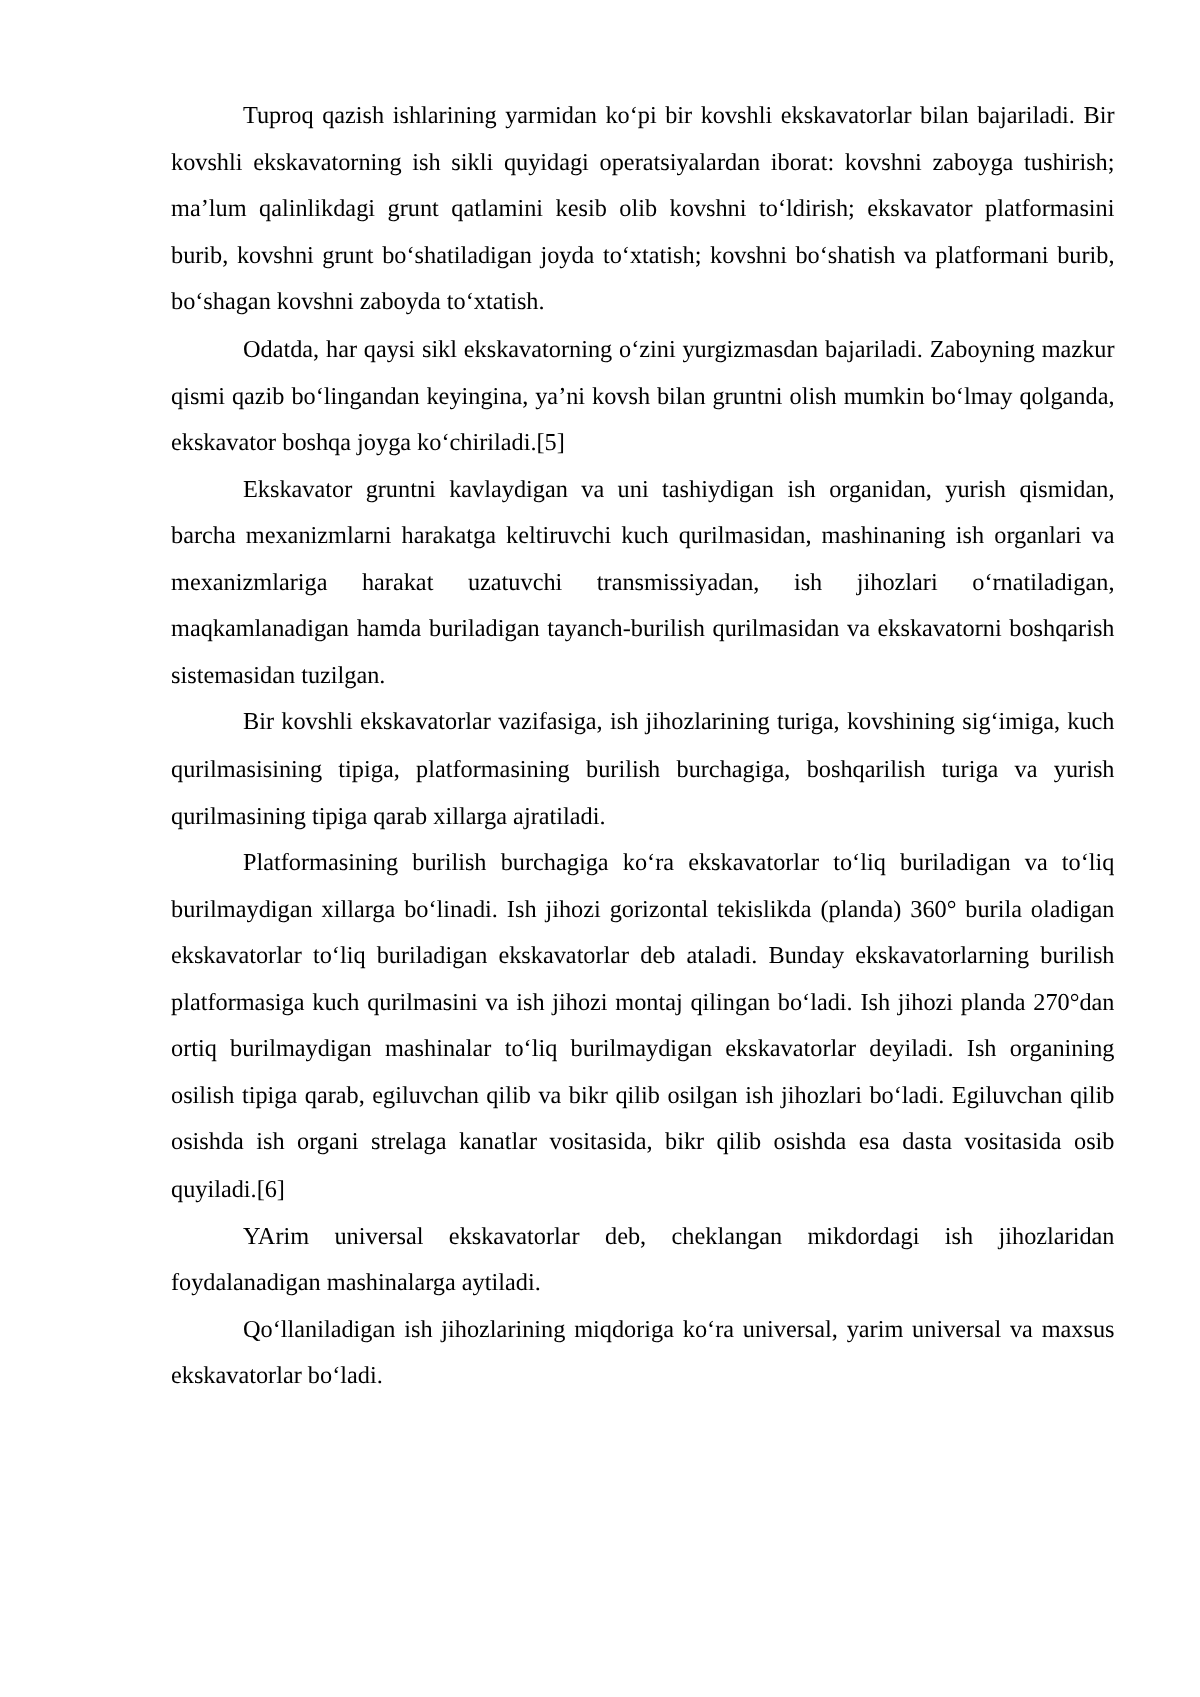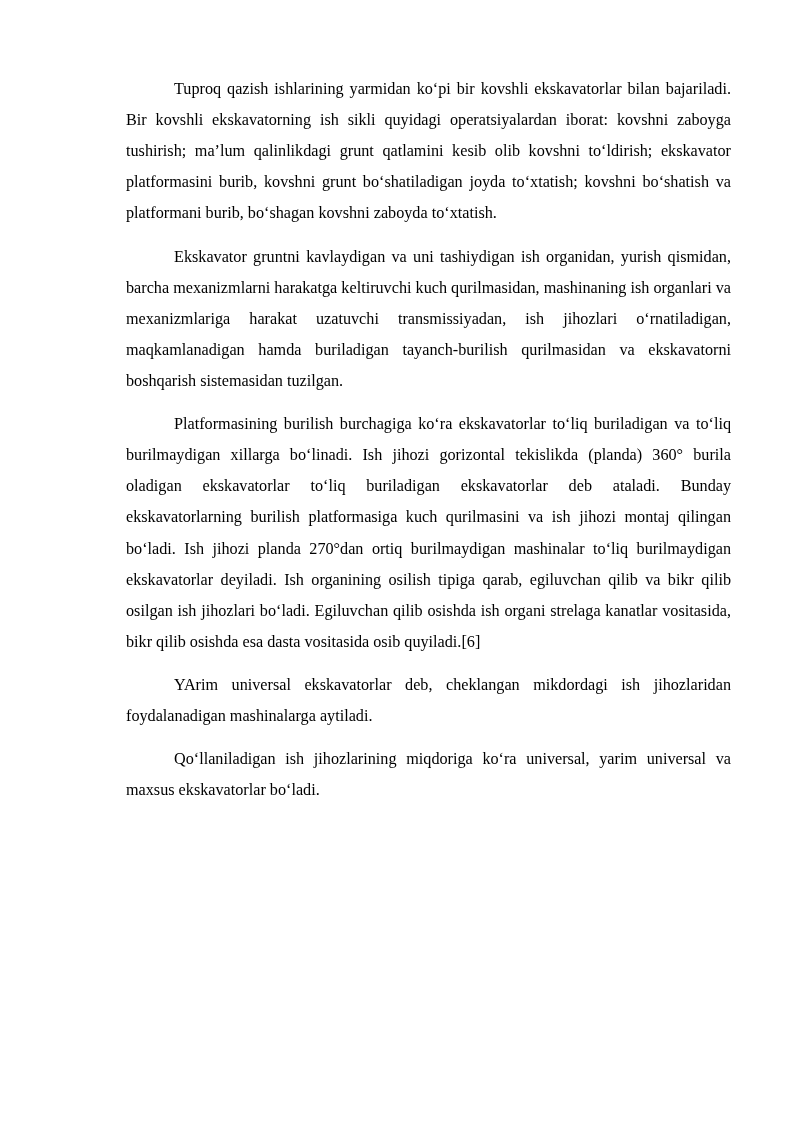--- a/index.html
+++ b/index.html
@@ -18,29 +18,31 @@
     color: #000000;
   }
   .doc-body {
     font-size: 16.2px;
     line-height: 1.92;
     text-align: justify;
     text-justify: inter-word;
     hyphens: none;
   }
   .para {
-    margin: 12px;
+    margin: 0;
     text-indent: 48px;
     text-align: justify;
   }
 </style>
 </head>
 <body>
 
 <div class="page">
   <div class="doc-body">
     <p class="para">Tuproq qazish ishlarining yarmidan ko‘pi bir kovshli ekskavatorlar bilan bajariladi. Bir kovshli ekskavatorning ish sikli quyidagi operatsiyalardan iborat: kovshni zaboyga tushirish; ma’lum qalinlikdagi grunt qatlamini kesib olib kovshni to‘ldirish; ekskavator platformasini burib, kovshni grunt bo‘shatiladigan joyda to‘xtatish; kovshni bo‘shatish va platformani burib, bo‘shagan kovshni zaboyda to‘xtatish.</p>
+    <p class="para">Odatda, har qaysi sikl ekskavatorning o‘zini yurgizmasdan bajariladi. Zaboyning mazkur qismi qazib bo‘lingandan keyingina, ya’ni kovsh bilan gruntni olish mumkin bo‘lmay qolganda, ekskavator boshqa joyga ko‘chiriladi.[5]</p>
     <p class="para">Ekskavator gruntni kavlaydigan va uni tashiydigan ish organidan, yurish qismidan, barcha mexanizmlarni harakatga keltiruvchi kuch qurilmasidan, mashinaning ish organlari va mexanizmlariga harakat uzatuvchi transmissiyadan, ish jihozlari o‘rnatiladigan, maqkamlanadigan hamda buriladigan tayanch-burilish qurilmasidan va ekskavatorni boshqarish sistemasidan tuzilgan.</p>
+    <p class="para">Bir kovshli ekskavatorlar vazifasiga, ish jihozlarining turiga, kovshining sig‘imiga, kuch qurilmasisining tipiga, platformasining burilish burchagiga, boshqarilish turiga va yurish qurilmasining tipiga qarab xillarga ajratiladi.</p>
     <p class="para">Platformasining burilish burchagiga ko‘ra ekskavatorlar to‘liq buriladigan va to‘liq burilmaydigan xillarga bo‘linadi. Ish jihozi gorizontal tekislikda (planda) 360° burila oladigan ekskavatorlar to‘liq buriladigan ekskavatorlar deb ataladi. Bunday ekskavatorlarning burilish platformasiga kuch qurilmasini va ish jihozi montaj qilingan bo‘ladi. Ish jihozi planda 270°dan ortiq burilmaydigan mashinalar to‘liq burilmaydigan ekskavatorlar deyiladi. Ish organining osilish tipiga qarab, egiluvchan qilib va bikr qilib osilgan ish jihozlari bo‘ladi. Egiluvchan qilib osishda ish organi strelaga kanatlar vositasida, bikr qilib osishda esa dasta vositasida osib quyiladi.[6]</p>
     <p class="para">YArim universal ekskavatorlar deb, cheklangan mikdordagi ish jihozlaridan foydalanadigan mashinalarga aytiladi.</p>
     <p class="para">Qo‘llaniladigan ish jihozlarining miqdoriga ko‘ra universal, yarim universal va maxsus ekskavatorlar bo‘ladi.</p>
   </div>
 </div>
 
 </body></html>

